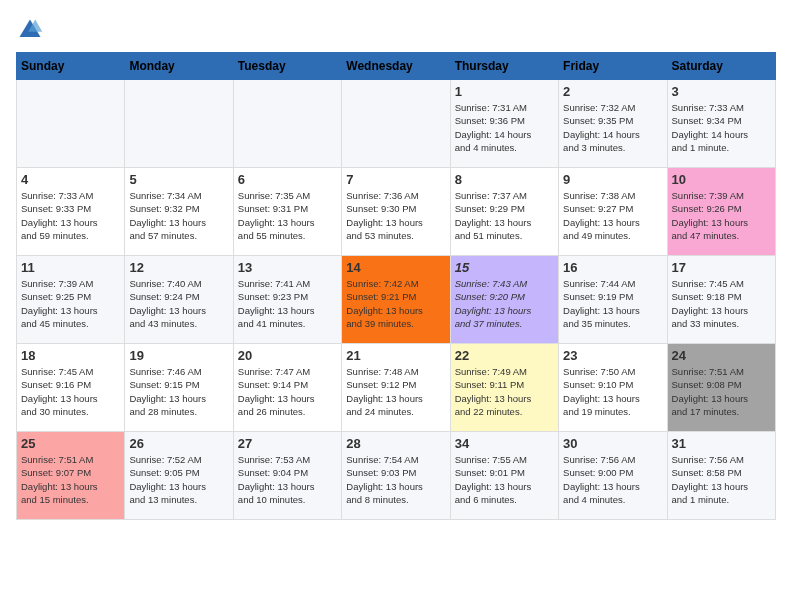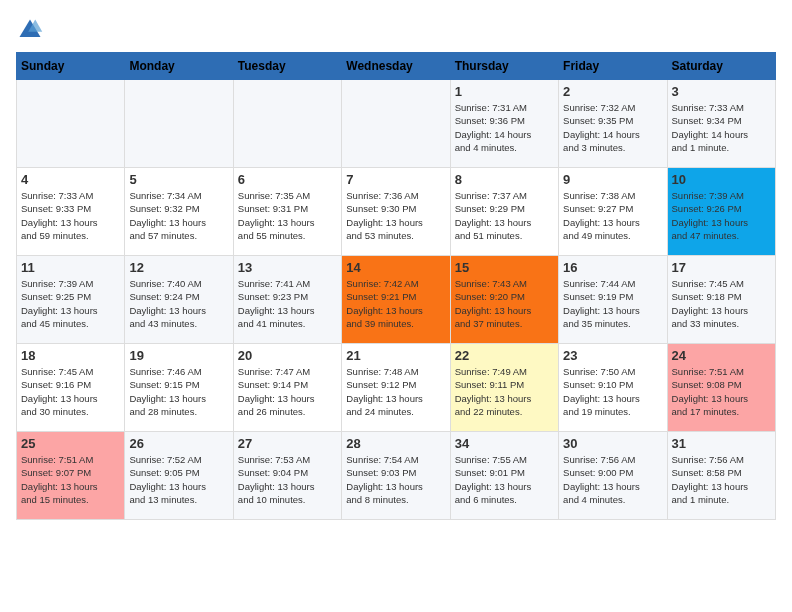--- a/index.html
+++ b/index.html
@@ -184,21 +184,21 @@
 Daylight: 13 hours
 and 51 minutes.</div>
         </td>
         <td style="background: rgb(255, 255, 255);">
           <span class="day-num">9</span>
           <div class="day-info" style="white-space: pre-line;">Sunrise: 7:38 AM
 Sunset: 9:27 PM
 Daylight: 13 hours
 and 49 minutes.</div>
         </td>
-        <td style="background: #0ea5e9;">
+        <td style="background: #f9a8d4;">
           <span class="day-num">10</span>
           <div class="day-info" style="white-space: pre-line;">Sunrise: 7:39 AM
 Sunset: 9:26 PM
 Daylight: 13 hours
 and 47 minutes.</div>
         </td>
       </tr>
       <tr>
         <td style="background: rgb(245, 247, 250);">
           <span class="day-num">11</span>
@@ -221,21 +221,21 @@
 Daylight: 13 hours
 and 41 minutes.</div>
         </td>
         <td style="background: #f97316;">
           <span class="day-num">14</span>
           <div class="day-info" style="white-space: pre-line;">Sunrise: 7:42 AM
 Sunset: 9:21 PM
 Daylight: 13 hours
 and 39 minutes.</div>
         </td>
-        <td style="background: #f97316;">
+        <td style="background: #c4b5fd; font-style: italic;">
           <span class="day-num">15</span>
           <div class="day-info" style="white-space: pre-line;">Sunrise: 7:43 AM
 Sunset: 9:20 PM
 Daylight: 13 hours
 and 37 minutes.</div>
         </td>
         <td style="background: rgb(245, 247, 250);">
           <span class="day-num">16</span>
           <div class="day-info" style="white-space: pre-line;">Sunrise: 7:44 AM
 Sunset: 9:19 PM
@@ -286,21 +286,21 @@
 Daylight: 13 hours
 and 22 minutes.</div>
         </td>
         <td style="background: rgb(255, 255, 255);">
           <span class="day-num">23</span>
           <div class="day-info" style="white-space: pre-line;">Sunrise: 7:50 AM
 Sunset: 9:10 PM
 Daylight: 13 hours
 and 19 minutes.</div>
         </td>
-        <td style="background: #fca5a5;">
+        <td style="background: #a3a3a3;">
           <span class="day-num">24</span>
           <div class="day-info" style="white-space: pre-line;">Sunrise: 7:51 AM
 Sunset: 9:08 PM
 Daylight: 13 hours
 and 17 minutes.</div>
         </td>
       </tr>
       <tr>
         <td style="background: #fca5a5;">
           <span class="day-num">25</span>

